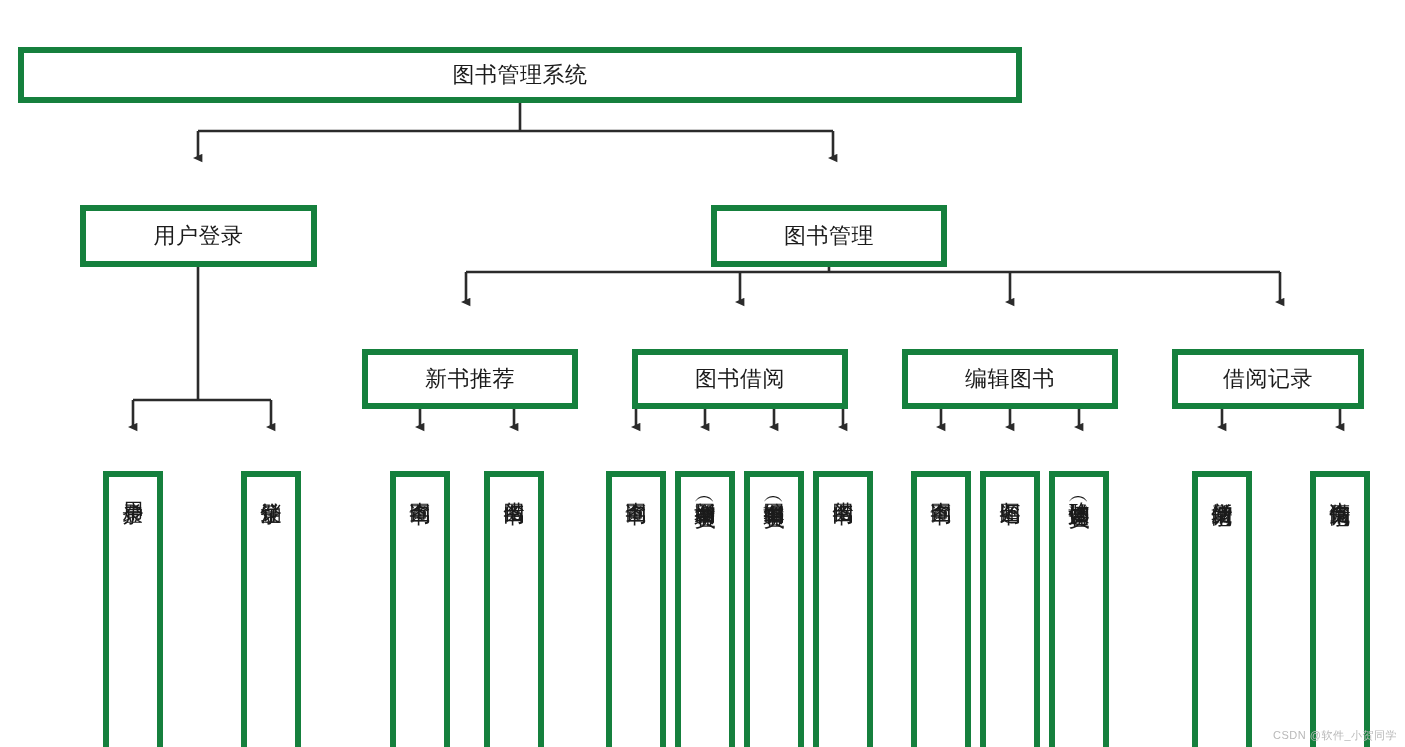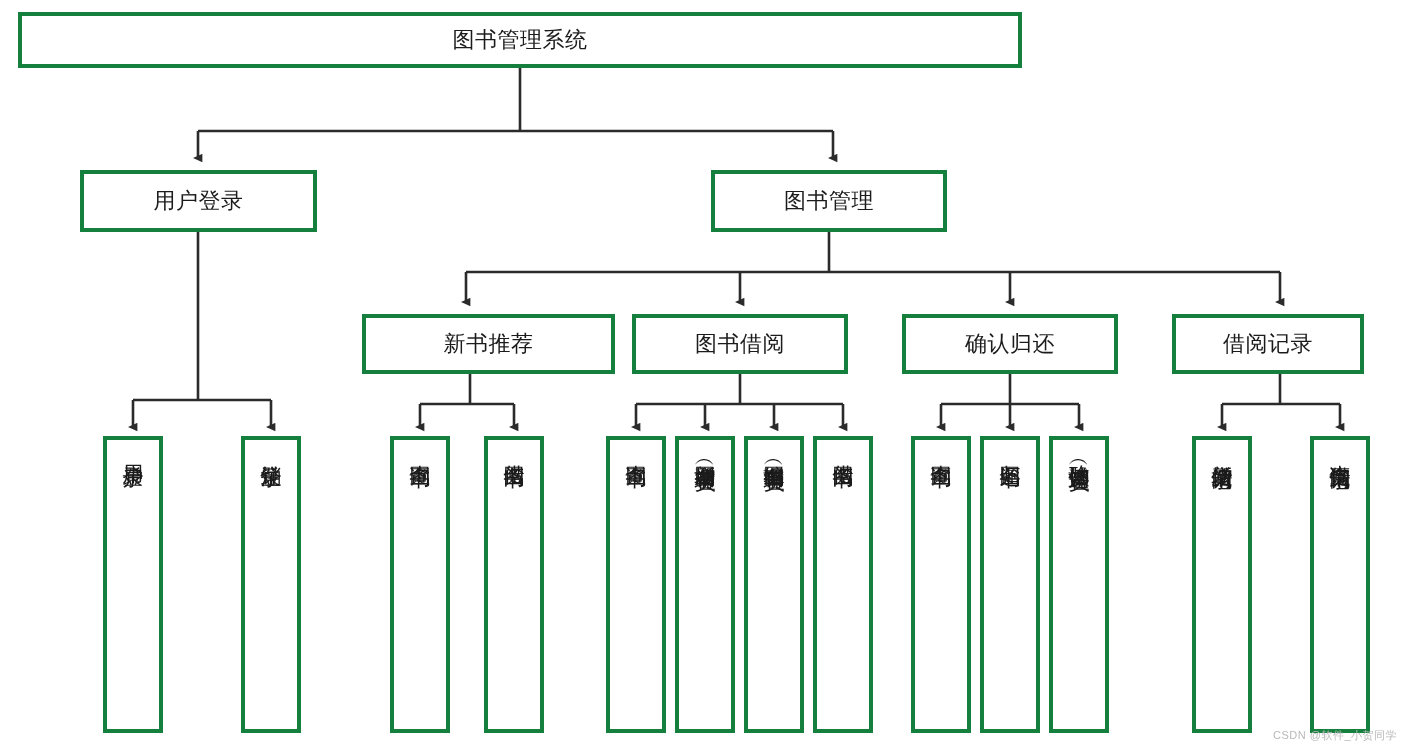--- a/index.html
+++ b/index.html
@@ -22,25 +22,26 @@
     left: 0;
     top: 0;
     width: 1405px;
     height: 747px;
     pointer-events: none;
   }
   .node {
     position: absolute;
     box-sizing: border-box;
     background: #ffffff;
-    border: 4px solid #15803d;
+    border: 6px solid #15803d;
     display: flex;
     align-items: center;
     justify-content: center;
     color: #1b1b1b;
+    margin-top: 35px;
   }
   .node .label {
     display: block;
     text-align: center;
     line-height: 1.18;
     white-space: nowrap;
   }
   .node.horiz .label {
     font-size: 22px;
     letter-spacing: 0.5px;
@@ -131,30 +132,30 @@
   </div>
 
   <div class="node horiz" style="left:80px; top:170px; width:237px; height:62px;">
     <span class="label">用户登录</span>
   </div>
 
   <div class="node horiz" style="left:711px; top:170px; width:236px; height:62px;">
     <span class="label">图书管理</span>
   </div>
 
-  <div class="node horiz" style="left:362px; top:314px; width:253px; height:60px;">
+  <div class="node horiz" style="left:362px; top:314px; width:216px; height:60px;">
     <span class="label">新书推荐</span>
   </div>
 
   <div class="node horiz" style="left:632px; top:314px; width:216px; height:60px;">
     <span class="label">图书借阅</span>
   </div>
 
   <div class="node horiz" style="left:902px; top:314px; width:216px; height:60px;">
-    <span class="label">确认归还</span>
+    <span class="label">编辑图书</span>
   </div>
 
   <div class="node horiz" style="left:1172px; top:314px; width:192px; height:60px;">
     <span class="label">借阅记录</span>
   </div>
 
   <div class="node vert" style="left:103px; top:436px; width:60px; height:297px;">
     <span class="label">用户登录</span>
   </div>
   <div class="node vert" style="left:241px; top:436px; width:60px; height:297px;">

